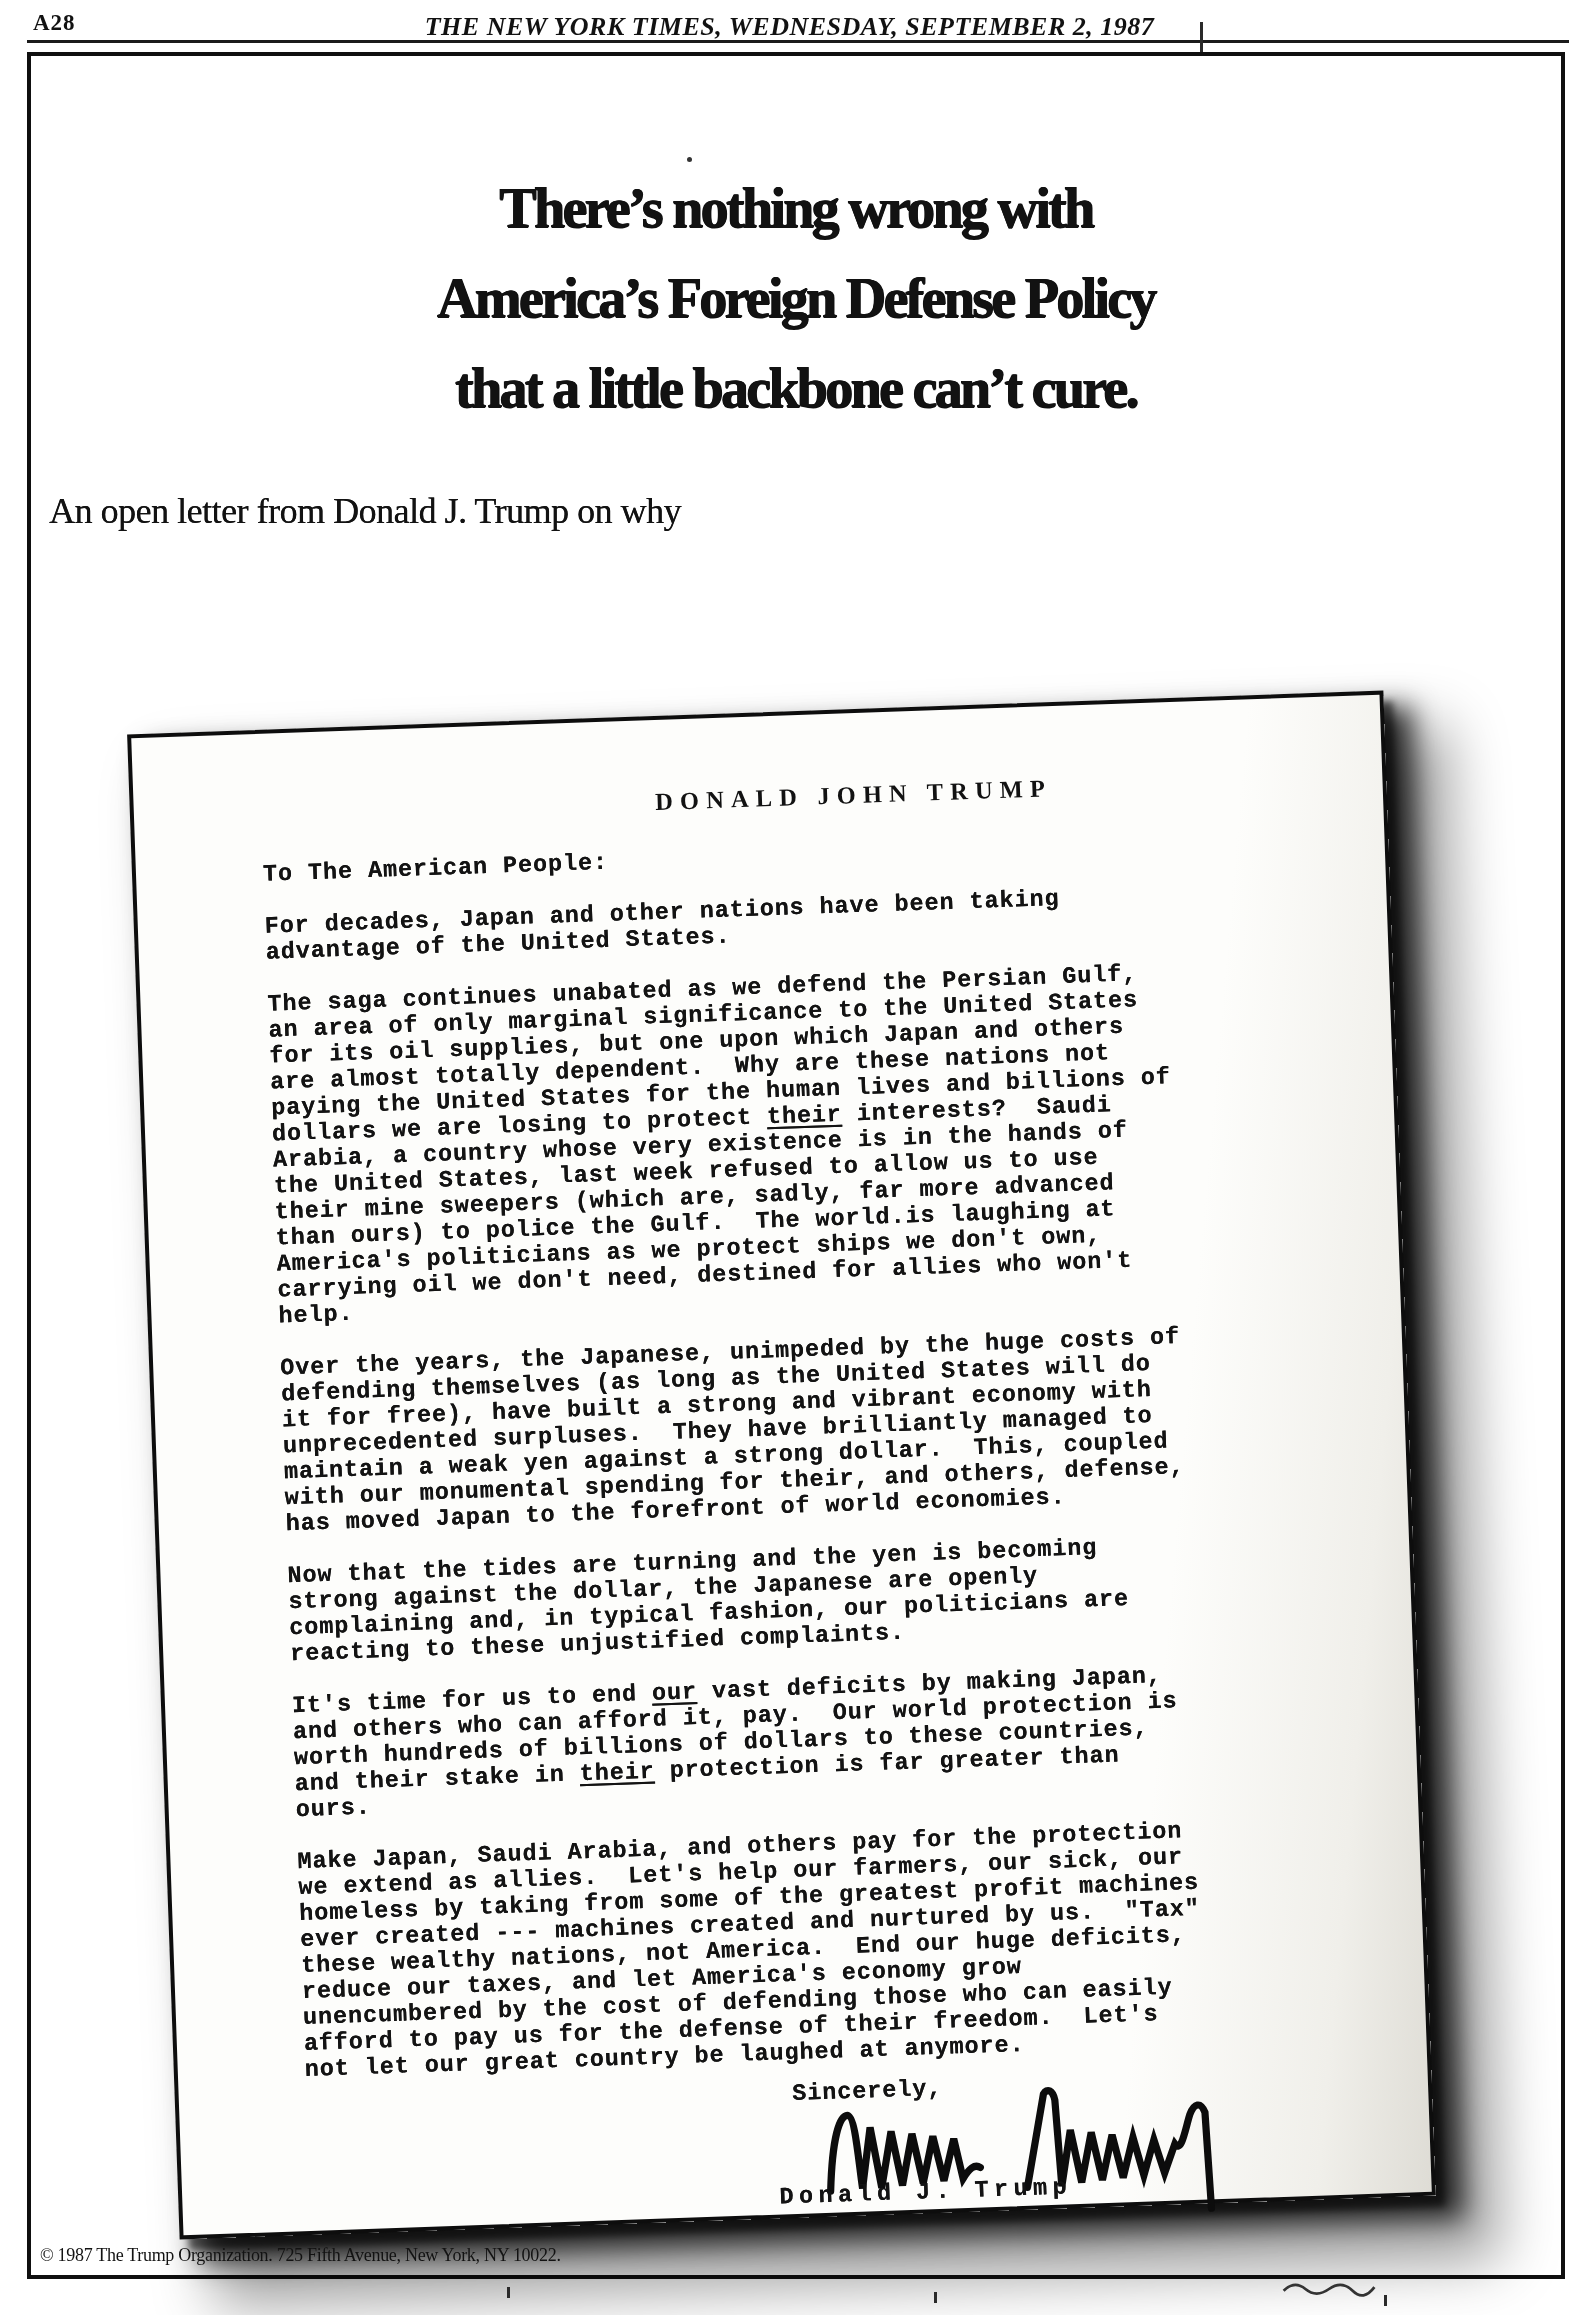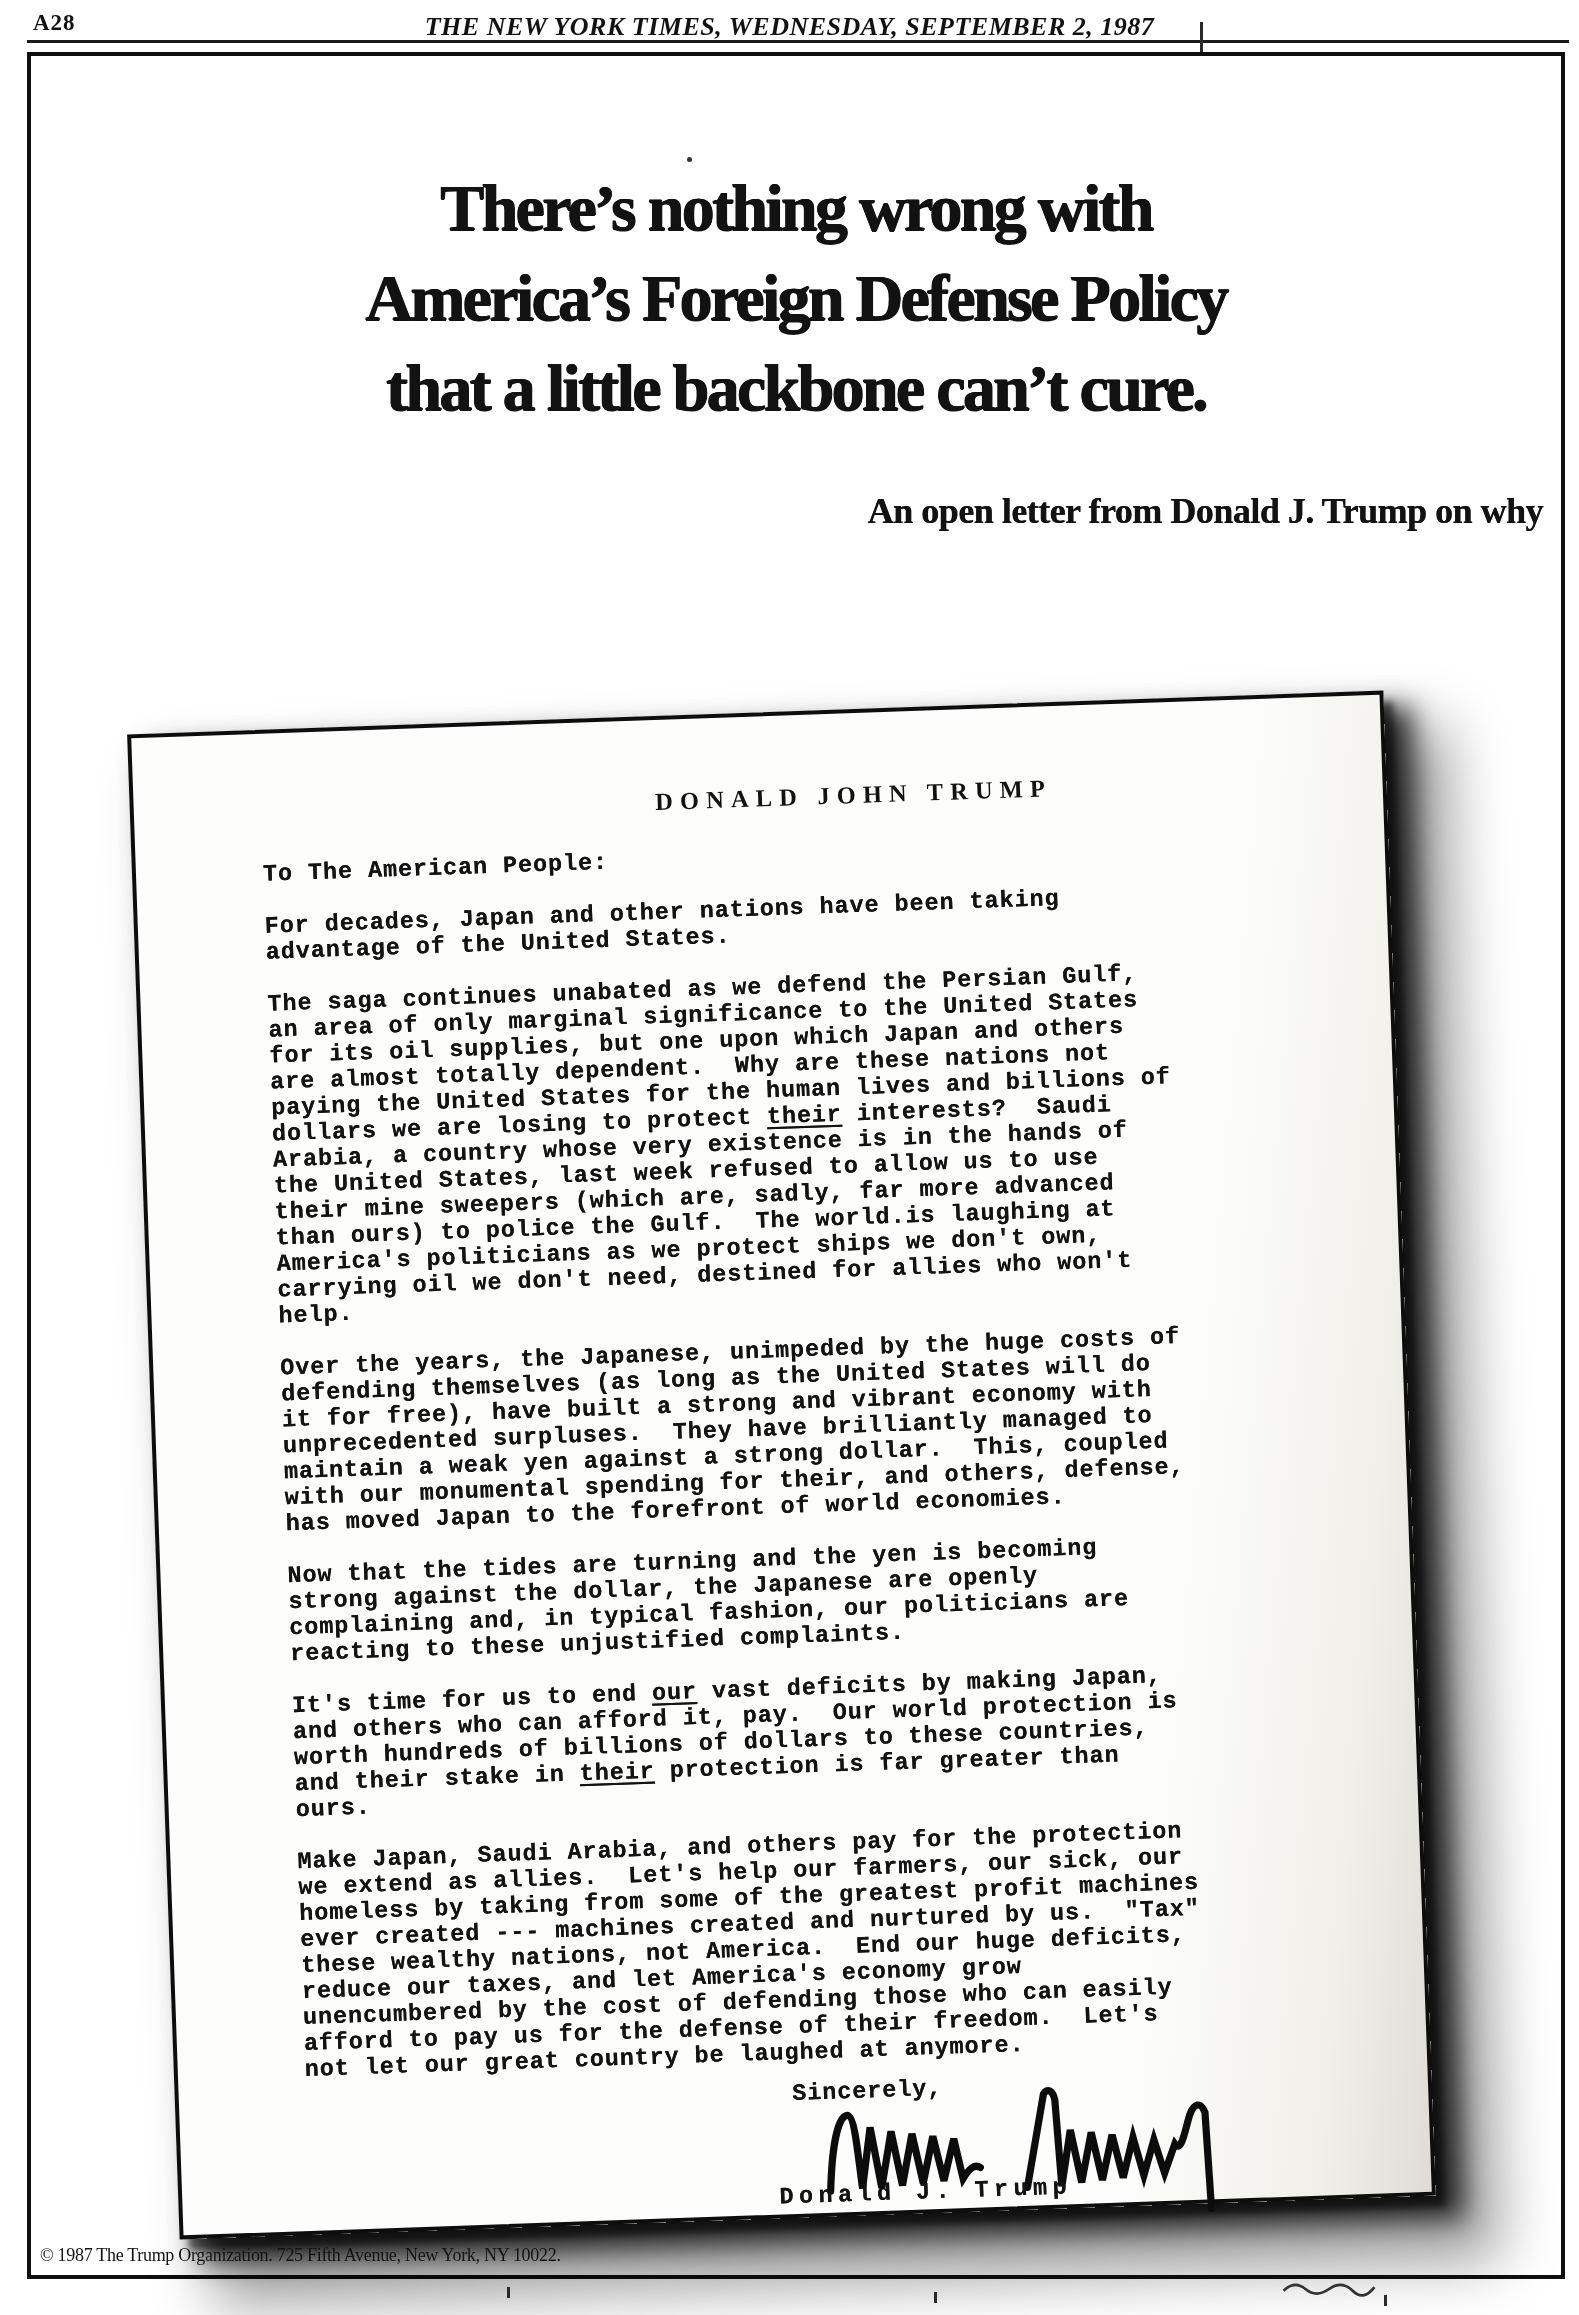--- a/index.html
+++ b/index.html
@@ -30,26 +30,26 @@
   .vtick{position:absolute;width:2.7px;background:#2a2a2a;}
   .htick{position:absolute;height:11px;width:2.7px;background:#2a2a2a;}
   .speck{position:absolute;width:5.4px;height:5.4px;border-radius:50%;background:#333;}
   
   .ad-frame{
     position:absolute;left:27px;top:52px;width:1538px;height:2227px;
     box-sizing:border-box;border:4.5px solid #0f0f0f;background:var(--page_bg);
   }
   .headline{
     margin:107px 18px 0 18px;text-align:center;
-    font-size:66px;line-height:90px;font-weight:700;letter-spacing:-2.7px;
+    font-size:56px;line-height:90px;font-weight:700;letter-spacing:-2.7px;
     text-shadow:0.6px 0 0 var(--ink), -0.6px 0 0 var(--ink), 0 0.5px 0 var(--ink);
   }
   .subhead{
-    margin:56px 18px 0 18px;text-align:right;
-    font-size:36px;line-height:45px;font-weight:700;letter-spacing:-0.5px;
+    margin:56px 18px 0 18px;text-align:left;
+    font-size:36px;line-height:45px;font-weight:400;letter-spacing:-0.5px;
     text-shadow:0.3px 0 0 var(--ink);
   }
   
   .letter{
     position:absolute;left:122px;top:656px;width:1257px;height:1506px;
     box-sizing:border-box;
     transform:rotate(-2deg);transform-origin:50% 50%;
     background:linear-gradient(97deg,var(--paper) 0%,var(--paper) 78%,#f0efea 92%,#dedcd5 100%);
     border:4.5px solid #0d0d0d;
     box-shadow:

